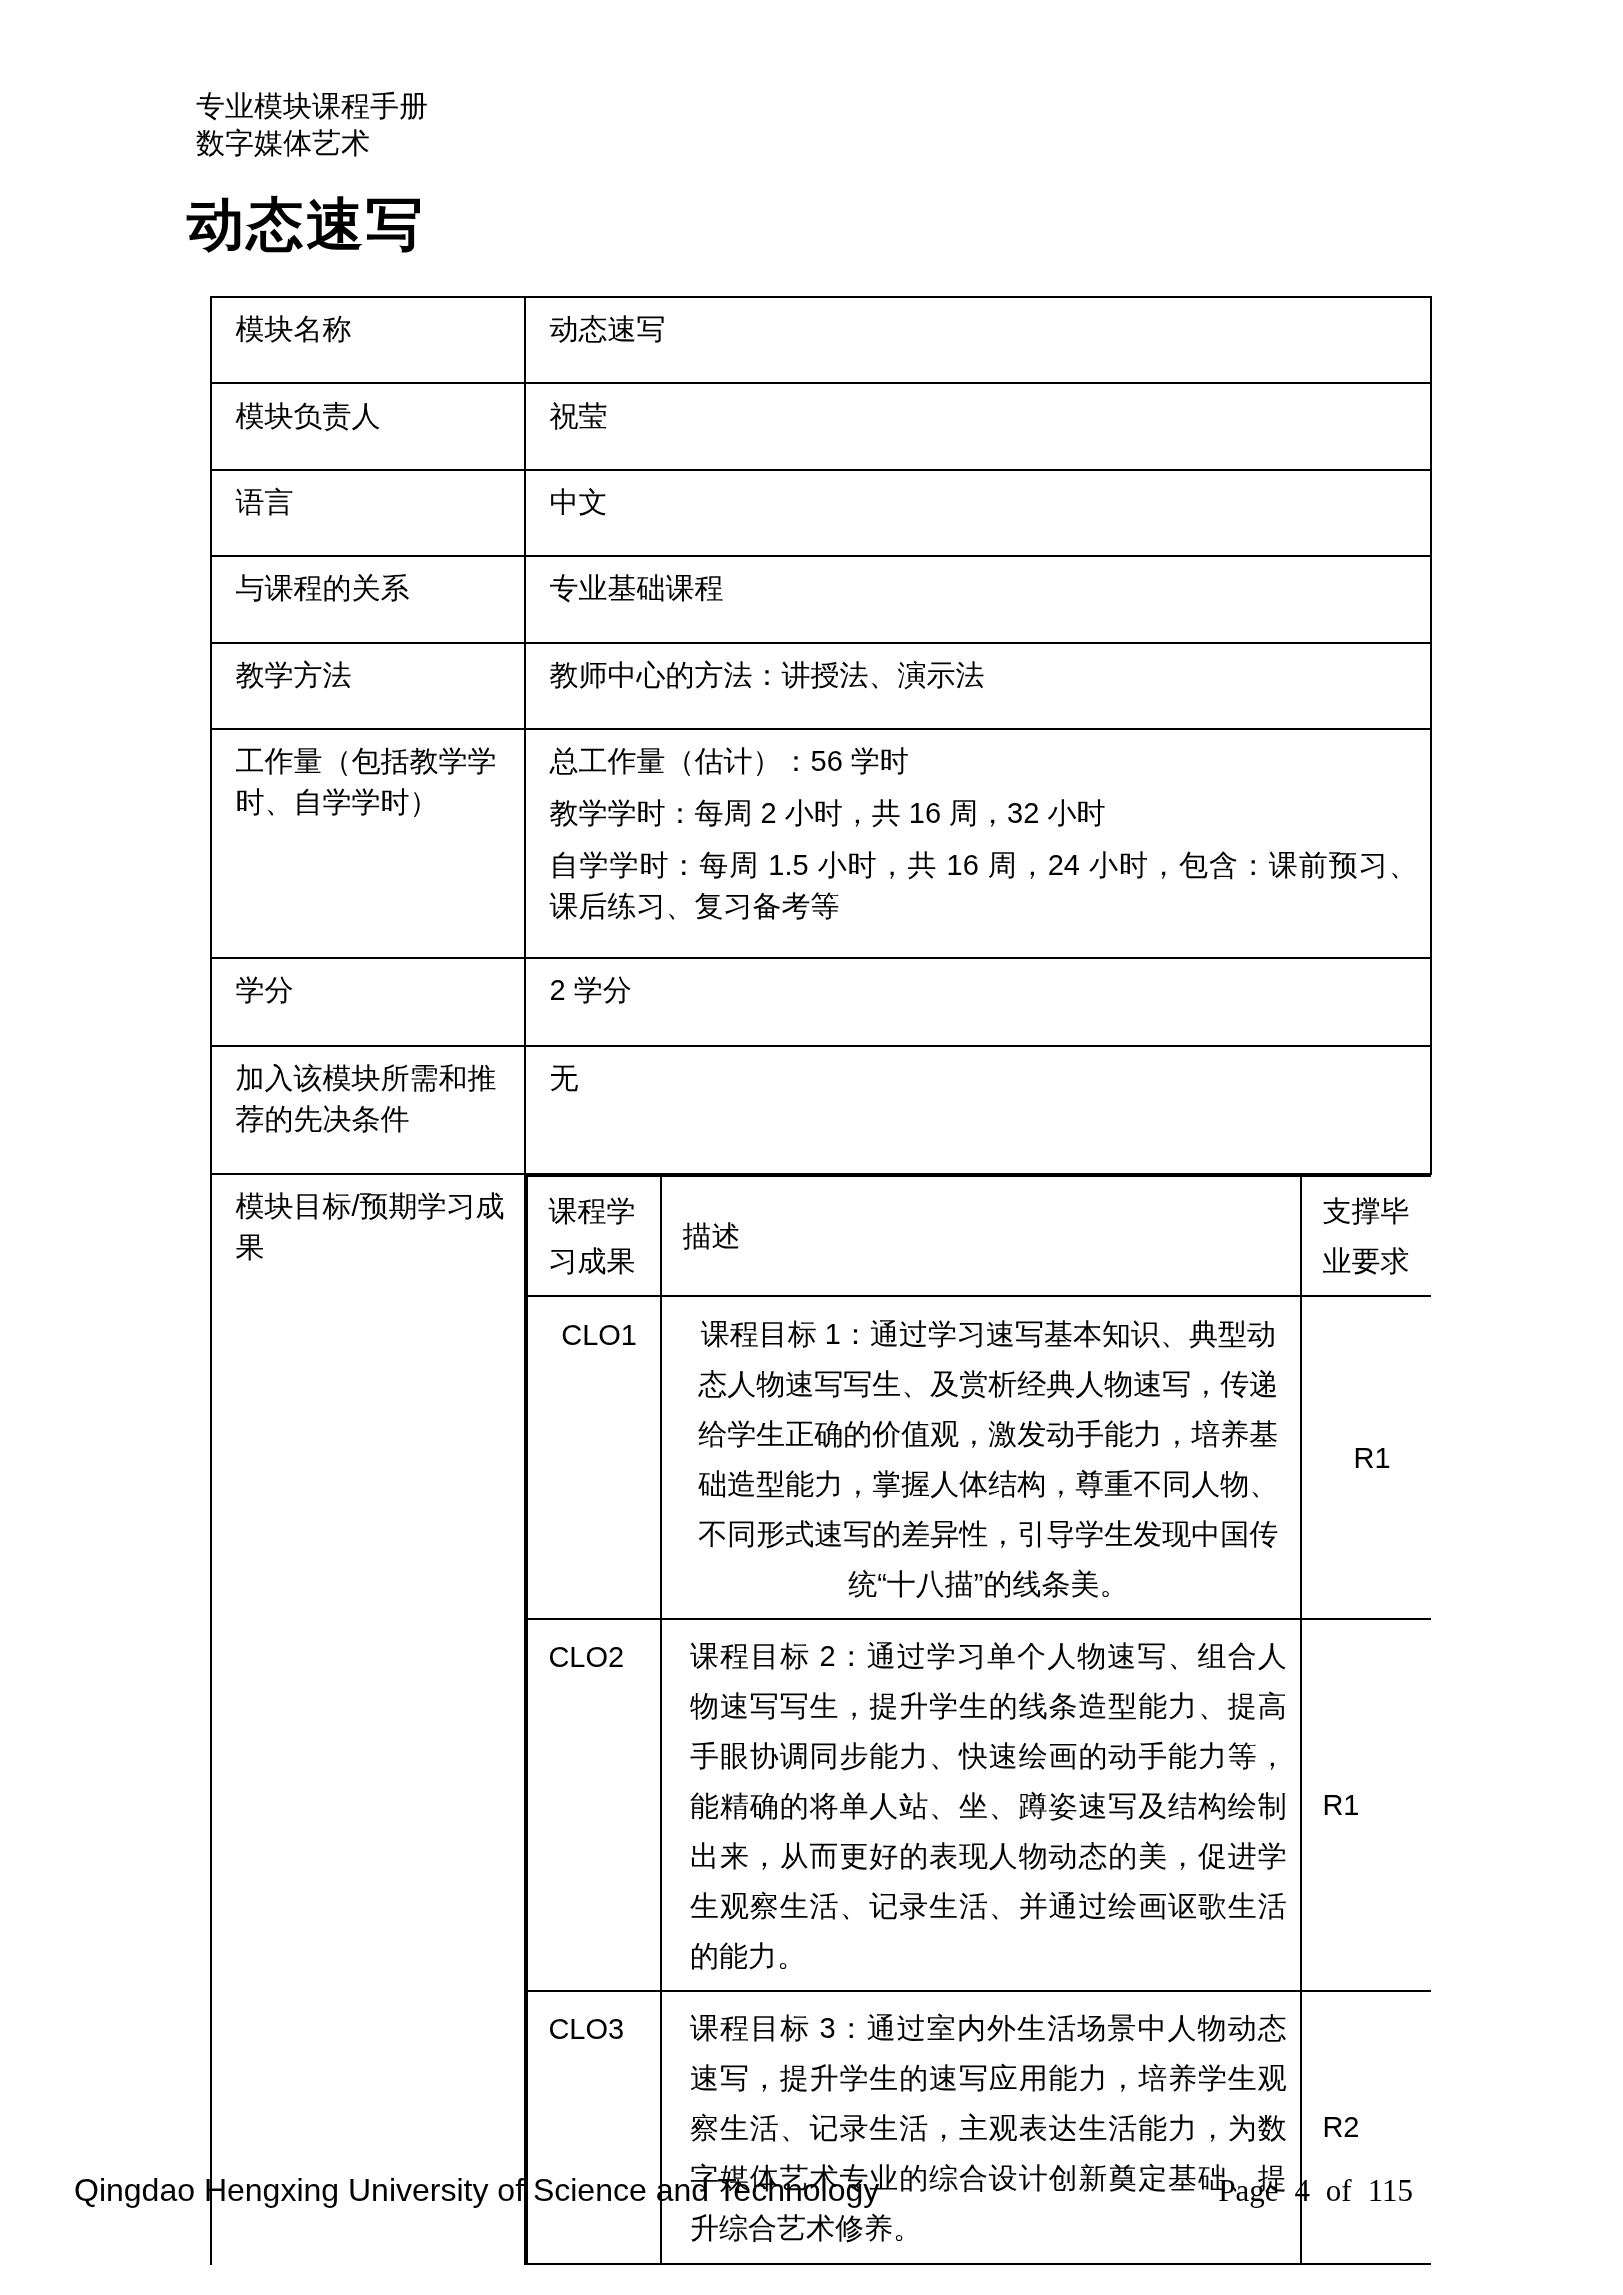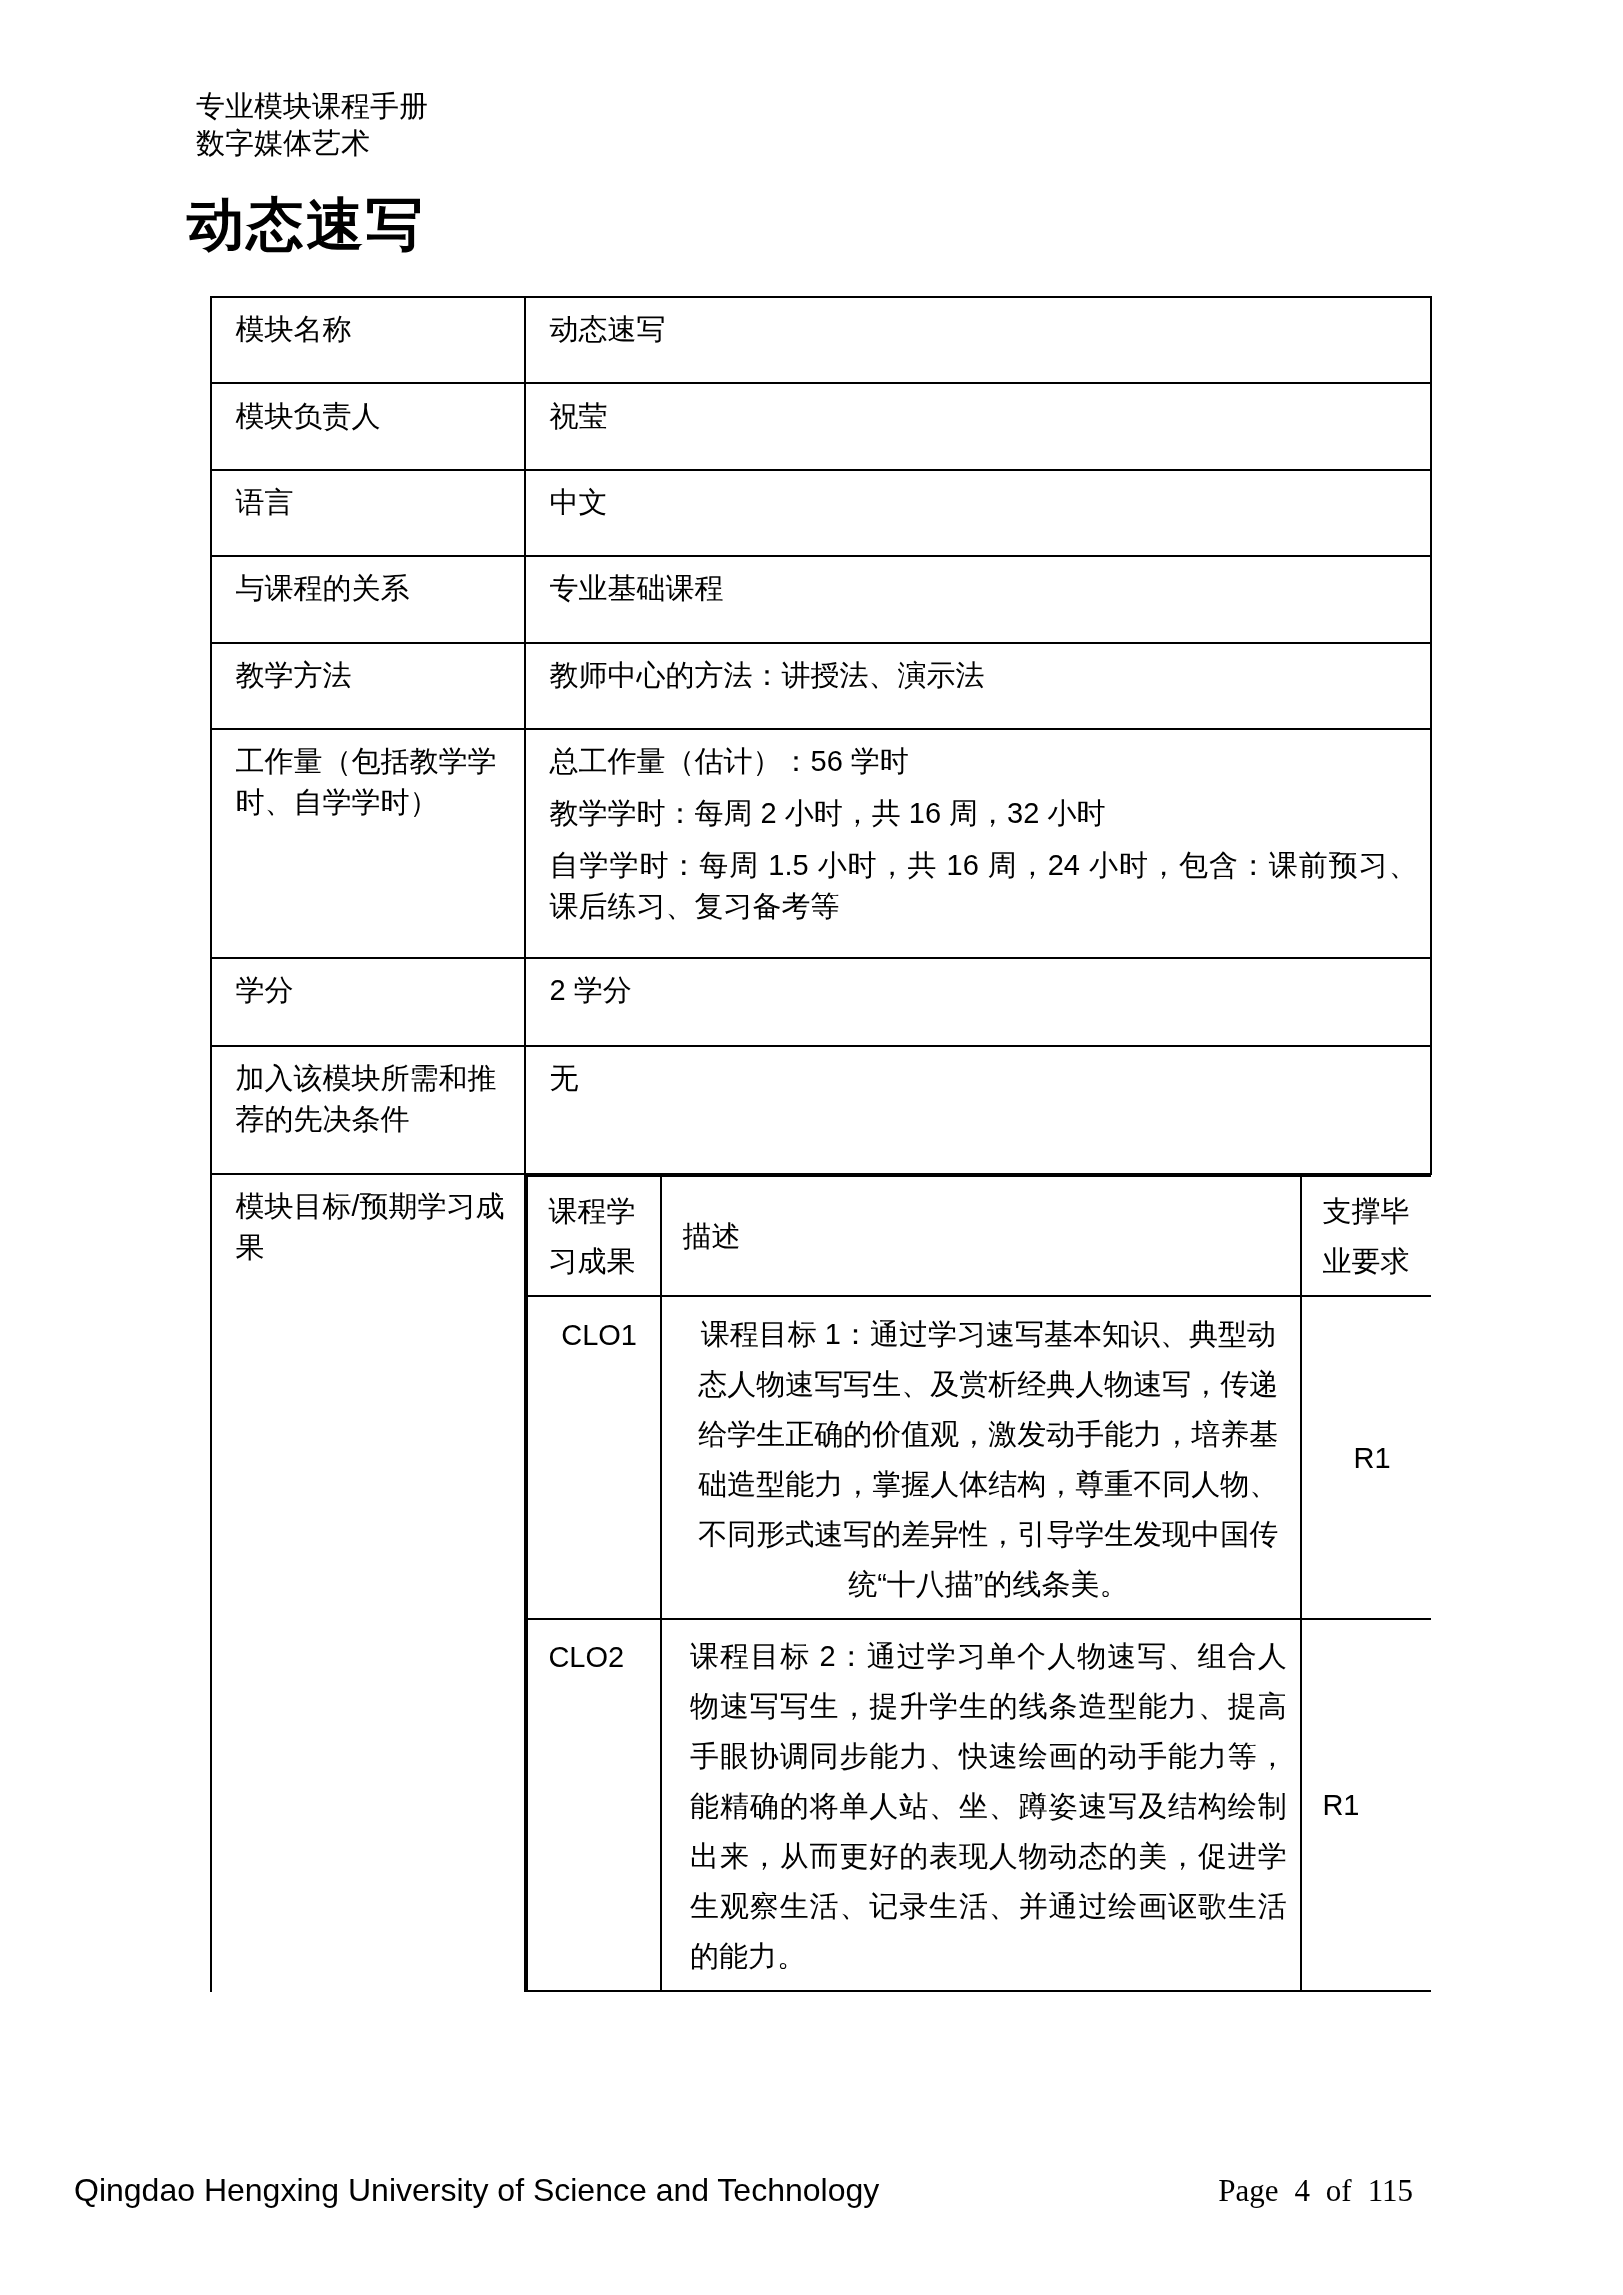--- a/index.html
+++ b/index.html
@@ -179,20 +179,25 @@
               <tr class="n-clo1">
                 <td class="clo-cell">CLO1</td>
                 <td class="desc-cell">课程目标 1：通过学习速写基本知识、典型动态人物速写写生、及赏析经典人物速写，传递给学生正确的价值观，激发动手能力，培养基础造型能力，掌握人体结构，尊重不同人物、不同形式速写的差异性，引导学生发现中国传统“十八描”的线条美。</td>
                 <td class="support-cell">R1</td>
               </tr>
               <tr class="n-clo2">
                 <td class="clo-cell">CLO2</td>
                 <td class="desc-cell">课程目标 2：通过学习单个人物速写、组合人物速写写生，提升学生的线条造型能力、提高手眼协调同步能力、快速绘画的动手能力等，能精确的将单人站、坐、蹲姿速写及结构绘制出来，从而更好的表现人物动态的美，促进学生观察生活、记录生活、并通过绘画讴歌生活的能力。</td>
                 <td class="support-cell">R1</td>
               </tr>
+              <tr class="n-clo3">
+                <td class="clo-cell">CLO3</td>
+                <td class="desc-cell">课程目标 3：通过室内外生活场景中人物动态速写，提升学生的速写应用能力，培养学生观察生活、记录生活，主观表达生活能力，为数字媒体艺术专业的综合设计创新奠定基础、提升综合艺术修养。</td>
+                <td class="support-cell">R2</td>
+              </tr>
             </tbody>
           </table>
         </td>
       </tr>
     </tbody>
   </table>
 
   <div class="footer">
     <span class="footer-left">Qingdao Hengxing University of Science and Technology</span>
     <span class="footer-right">Page 4 of 115</span>

